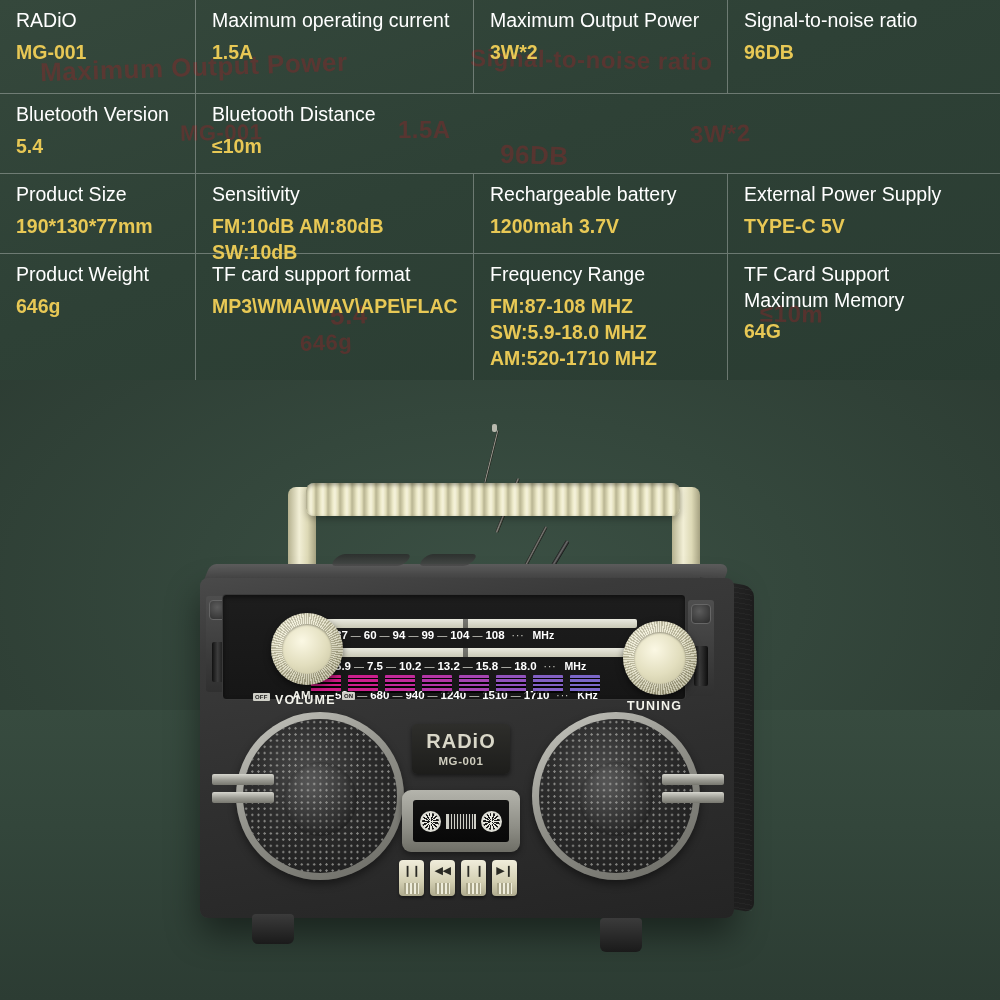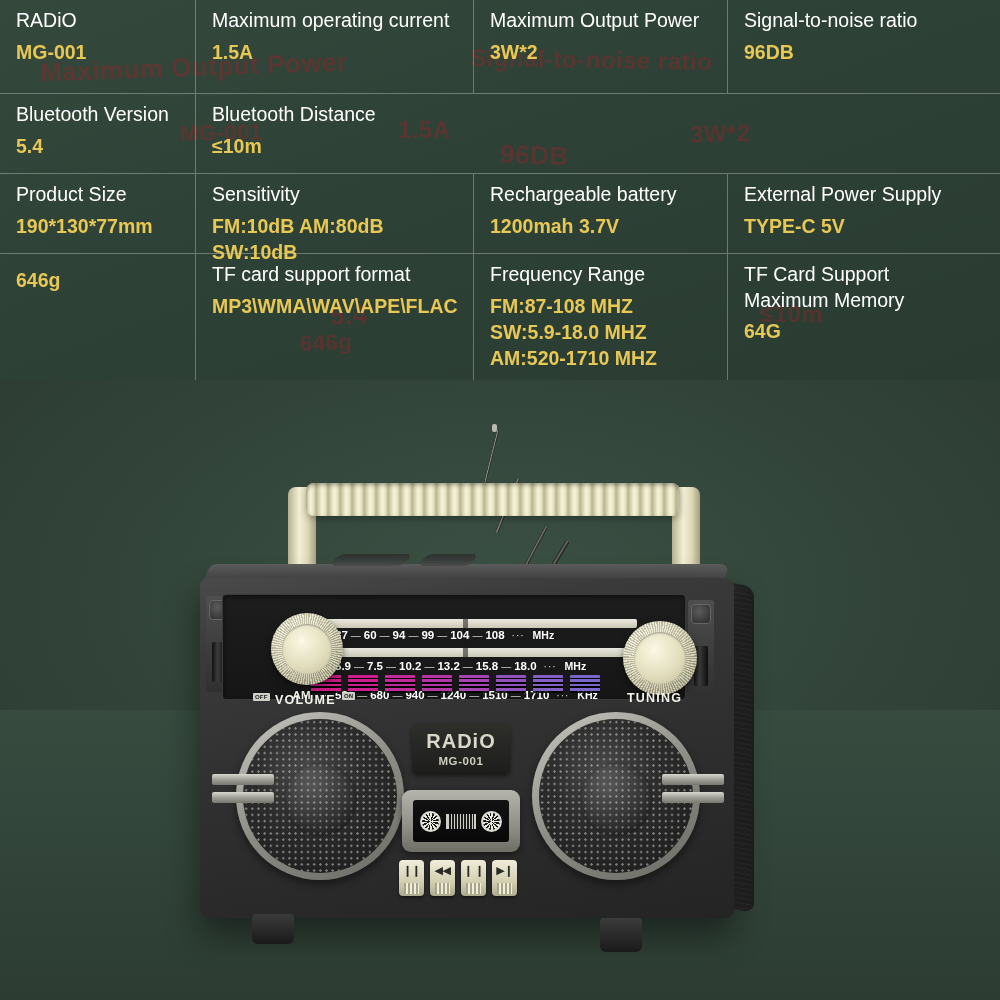--- a/index.html
+++ b/index.html
@@ -176,21 +176,21 @@
     box-shadow:0 1px 2px rgba(0,0,0,.35) inset;
   }
   .knob-vol{left:48px;top:18px;width:72px;height:72px;}
   .knob-vol .knob-face{left:11px;top:11px;width:50px;height:50px;}
   .knob-tun{left:400px;top:26px;width:74px;height:74px;}
   .knob-tun .knob-face{left:11px;top:11px;width:52px;height:52px;}
   .knob-label{
     position:absolute;color:#f4f4ec;font-size:12.5px;font-weight:700;letter-spacing:1.2px;
   }
   .lbl-vol{left:52px;top:98px;}
-  .lbl-tun{left:404px;top:96px;}
+  .lbl-tun{left:404px;top:104px;}
   .mini-onoff{
     position:absolute;background:#cfcfc7;color:#1b1b1b;font-size:6px;font-weight:700;
     padding:1px 2px;border-radius:1px;letter-spacing:.2px;
   }
   .moff{left:30px;top:98px;}
   .mon{left:119px;top:97px;}
 
   .sideslot{
     position:absolute;border-radius:3px;
     background:linear-gradient(180deg,#4e4e4e,#303030);
@@ -365,20 +365,21 @@
         <div class="spec-value">1200mah 3.7V</div>
       </div>
       <div class="spec-cell c4">
         <div class="spec-label">External Power Supply</div>
         <div class="spec-value">TYPE-C 5V</div>
       </div>
     </div>
 
     <div class="spec-row r4">
       <div class="spec-cell c1">
+        <div class="spec-label">Product Weight</div>
         <div class="spec-value">646g</div>
       </div>
       <div class="spec-cell c2">
         <div class="spec-label">TF card support format</div>
         <div class="spec-value">MP3\WMA\WAV\APE\FLAC</div>
       </div>
       <div class="spec-cell c3">
         <div class="spec-label">Frequency Range</div>
         <div class="spec-value">FM:87-108 MHZ
 SW:5.9-18.0 MHZ

